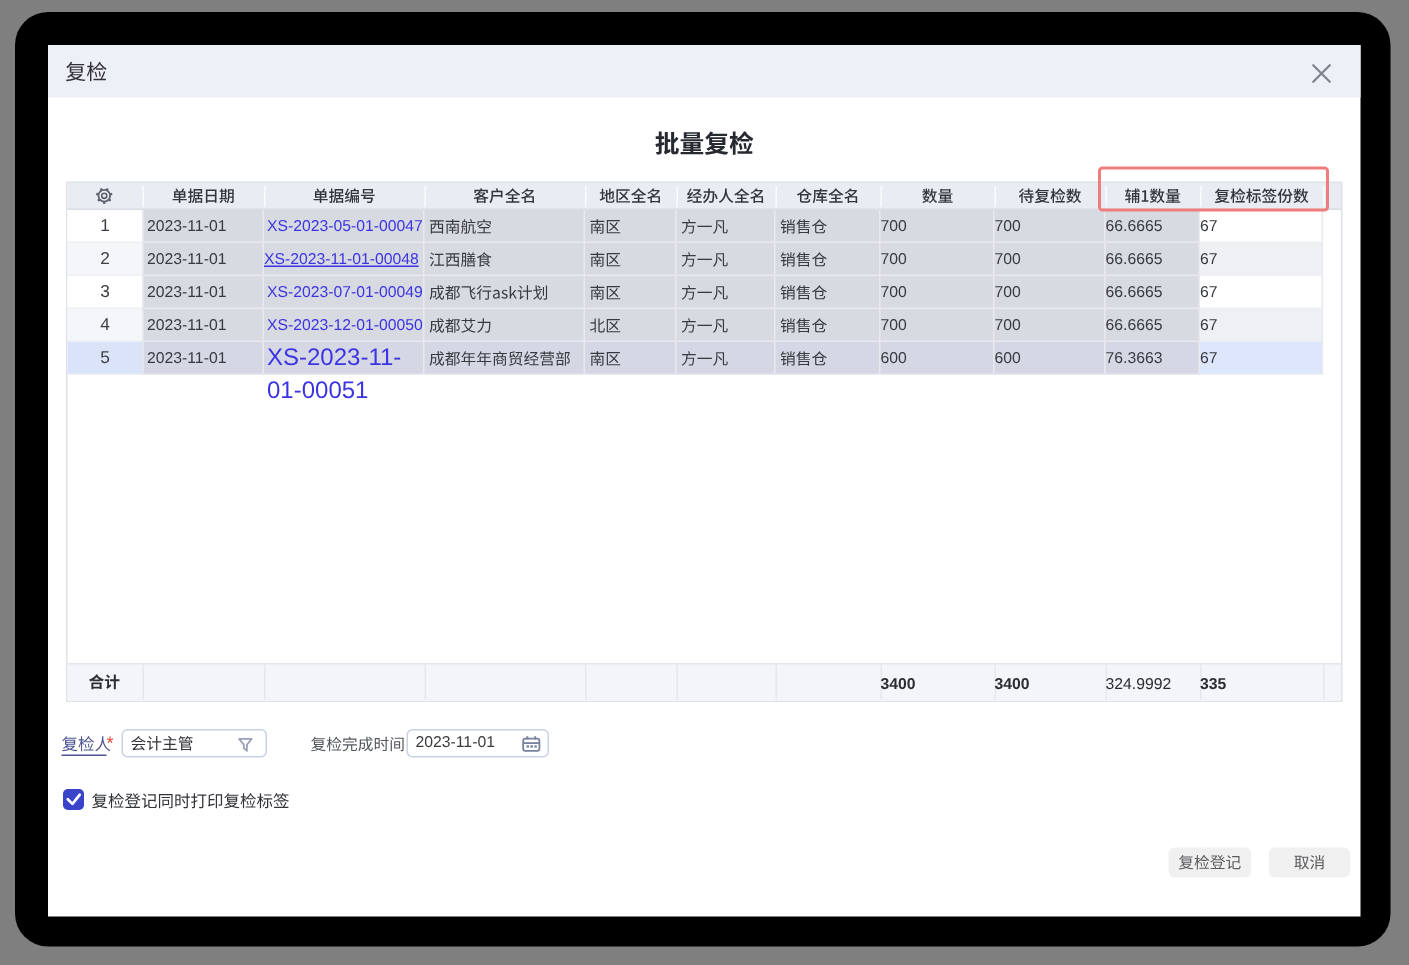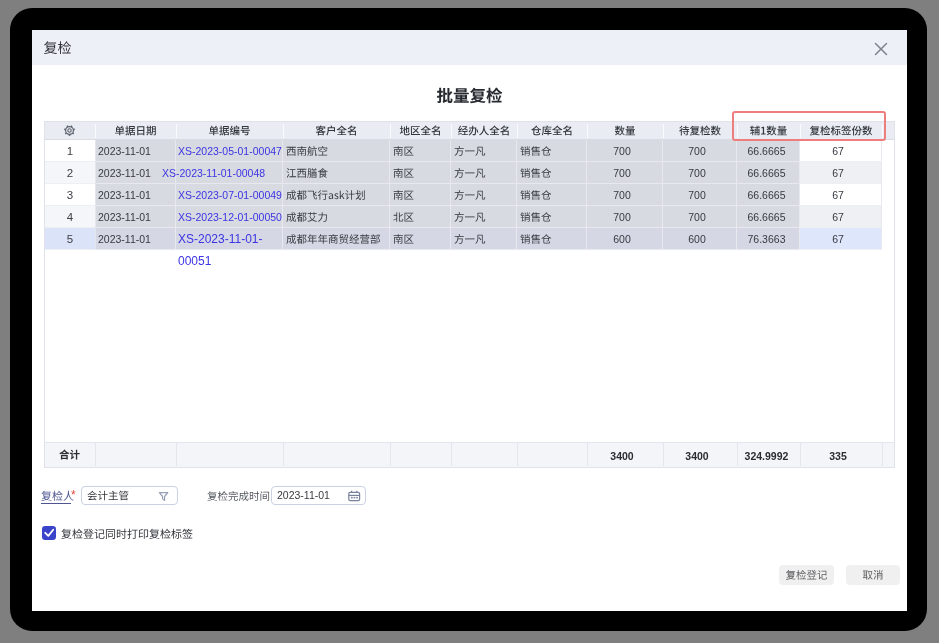--- a/index.html
+++ b/index.html
@@ -1,19 +1,19 @@
 <!DOCTYPE html>
 <html><head><meta charset="utf-8"><style>
 *{margin:0;padding:0;box-sizing:border-box;}
 html,body{width:939px;height:643px;overflow:hidden;background:#7f7f7f;
  font-family:"Liberation Sans",sans-serif;}
 #stage{position:relative;width:939px;height:643px;}
 .abs{position:absolute;}
 .lat{position:absolute;font-size:10.5px;color:#383a41;line-height:22px;height:22px;}
-.rt{text-align:center;}
+.rt{text-align:left;}
 .ct{text-align:center;}
 </style></head><body>
 <div id="stage">
     <div class="abs" style="left:10px;top:8px;width:917px;height:623px;background:#000;border-radius:22px;"></div>
     <div class="abs" style="left:32px;top:30px;width:875px;height:581px;background:#fff;"></div>
     <div class="abs" style="left:32px;top:30px;width:875px;height:35px;background:#edf0f6;"></div>
     <div class="abs" style="left:44px;top:121px;width:851px;height:347px;border:1px solid #dfe2ea;background:#fff;"></div>
     <div class="abs" style="left:45px;top:122px;width:849px;height:18px;background:#e9ecf3;"></div>
     <div class="abs" style="left:95px;top:124px;width:1px;height:14px;background:#fafbfd;"></div>
     <div class="abs" style="left:176px;top:124px;width:1px;height:14px;background:#fafbfd;"></div>
@@ -98,49 +98,49 @@
     <div class="abs" style="left:732px;top:111px;width:154px;height:30px;border:2px solid #ee7e7e;border-radius:3px;"></div>
     <div class="lat ct" style="left:45px;width:50px;top:140px;line-height:22px;height:22px;font-size:11.5px;color:#3c3d43;">1</div>
     <div class="lat" style="left:98px;width:78px;top:140px;line-height:22px;height:22px;font-size:10.5px;color:#383a41;">2023-11-01</div>
     <div class="lat" style="left:178px;width:104px;top:140px;line-height:22px;height:22px;font-size:10.5px;color:#3c34e3;">XS-2023-05-01-00047</div>
     <div class="lat rt" style="left:587px;width:70px;top:140px;line-height:22px;height:22px;font-size:10.5px;color:#383a41;">700</div>
     <div class="lat rt" style="left:663px;width:68px;top:140px;line-height:22px;height:22px;font-size:10.5px;color:#383a41;">700</div>
     <div class="lat rt" style="left:737px;width:59px;top:140px;line-height:22px;height:22px;font-size:10.5px;color:#383a41;">66.6665</div>
     <div class="lat rt" style="left:800px;width:76px;top:140px;line-height:22px;height:22px;font-size:10.5px;color:#383a41;">67</div>
     <div class="lat ct" style="left:45px;width:50px;top:162px;line-height:22px;height:22px;font-size:11.5px;color:#3c3d43;">2</div>
     <div class="lat" style="left:98px;width:78px;top:162px;line-height:22px;height:22px;font-size:10.5px;color:#383a41;">2023-11-01</div>
-    <div class="lat" style="left:162px;width:104px;top:162px;line-height:22px;height:22px;font-size:10.5px;color:#3c34e3;">XS-2023-11-01-00048</div>
+    <div class="lat" style="left:176px;width:104px;top:162px;line-height:22px;height:22px;font-size:10.5px;color:#3c34e3;text-decoration:underline;">XS-2023-11-01-00048</div>
     <div class="lat rt" style="left:587px;width:70px;top:162px;line-height:22px;height:22px;font-size:10.5px;color:#383a41;">700</div>
     <div class="lat rt" style="left:663px;width:68px;top:162px;line-height:22px;height:22px;font-size:10.5px;color:#383a41;">700</div>
     <div class="lat rt" style="left:737px;width:59px;top:162px;line-height:22px;height:22px;font-size:10.5px;color:#383a41;">66.6665</div>
     <div class="lat rt" style="left:800px;width:76px;top:162px;line-height:22px;height:22px;font-size:10.5px;color:#383a41;">67</div>
     <div class="lat ct" style="left:45px;width:50px;top:184px;line-height:22px;height:22px;font-size:11.5px;color:#3c3d43;">3</div>
     <div class="lat" style="left:98px;width:78px;top:184px;line-height:22px;height:22px;font-size:10.5px;color:#383a41;">2023-11-01</div>
     <div class="lat" style="left:178px;width:104px;top:184px;line-height:22px;height:22px;font-size:10.5px;color:#3c34e3;">XS-2023-07-01-00049</div>
     <div class="lat rt" style="left:587px;width:70px;top:184px;line-height:22px;height:22px;font-size:10.5px;color:#383a41;">700</div>
     <div class="lat rt" style="left:663px;width:68px;top:184px;line-height:22px;height:22px;font-size:10.5px;color:#383a41;">700</div>
     <div class="lat rt" style="left:737px;width:59px;top:184px;line-height:22px;height:22px;font-size:10.5px;color:#383a41;">66.6665</div>
     <div class="lat rt" style="left:800px;width:76px;top:184px;line-height:22px;height:22px;font-size:10.5px;color:#383a41;">67</div>
     <div class="lat ct" style="left:45px;width:50px;top:206px;line-height:22px;height:22px;font-size:11.5px;color:#3c3d43;">4</div>
     <div class="lat" style="left:98px;width:78px;top:206px;line-height:22px;height:22px;font-size:10.5px;color:#383a41;">2023-11-01</div>
     <div class="lat" style="left:178px;width:104px;top:206px;line-height:22px;height:22px;font-size:10.5px;color:#3c34e3;">XS-2023-12-01-00050</div>
     <div class="lat rt" style="left:587px;width:70px;top:206px;line-height:22px;height:22px;font-size:10.5px;color:#383a41;">700</div>
     <div class="lat rt" style="left:663px;width:68px;top:206px;line-height:22px;height:22px;font-size:10.5px;color:#383a41;">700</div>
     <div class="lat rt" style="left:737px;width:59px;top:206px;line-height:22px;height:22px;font-size:10.5px;color:#383a41;">66.6665</div>
     <div class="lat rt" style="left:800px;width:76px;top:206px;line-height:22px;height:22px;font-size:10.5px;color:#383a41;">67</div>
     <div class="lat ct" style="left:45px;width:50px;top:228px;line-height:22px;height:22px;font-size:11.5px;color:#3c3d43;">5</div>
     <div class="lat" style="left:98px;width:78px;top:228px;line-height:22px;height:22px;font-size:10.5px;color:#383a41;">2023-11-01</div>
-    <div class="lat" style="left:178px;width:104px;top:228px;line-height:22px;height:22px;font-size:12px;color:#3c34e3;">XS-2023-11-01-00051</div>
+    <div class="lat" style="left:178px;width:104px;top:228px;line-height:22px;height:22px;font-size:16px;color:#3c34e3;">XS-2023-11-01-00051</div>
     <div class="lat rt" style="left:587px;width:70px;top:228px;line-height:22px;height:22px;font-size:10.5px;color:#383a41;">600</div>
     <div class="lat rt" style="left:663px;width:68px;top:228px;line-height:22px;height:22px;font-size:10.5px;color:#383a41;">600</div>
     <div class="lat rt" style="left:737px;width:59px;top:228px;line-height:22px;height:22px;font-size:10.5px;color:#383a41;">76.3663</div>
     <div class="lat rt" style="left:800px;width:76px;top:228px;line-height:22px;height:22px;font-size:10.5px;color:#383a41;">67</div>
     <div class="lat rt" style="left:587px;width:70px;top:444px;line-height:24px;height:24px;font-size:10.5px;color:#2a2c31;font-weight:bold;">3400</div>
     <div class="lat rt" style="left:663px;width:68px;top:444px;line-height:24px;height:24px;font-size:10.5px;color:#2a2c31;font-weight:bold;">3400</div>
-    <div class="lat rt" style="left:737px;width:59px;top:444px;line-height:24px;height:24px;font-size:10.5px;color:#2a2c31;font-weight:bold;">324.9992</div>
+    <div class="lat rt" style="left:737px;width:59px;top:444px;line-height:24px;height:24px;font-size:10.5px;color:#2a2c31;font-weight:normal;">324.9992</div>
     <div class="lat rt" style="left:800px;width:76px;top:444px;line-height:24px;height:24px;font-size:10.5px;color:#2a2c31;font-weight:bold;">335</div>
     <div class="abs" style="left:41px;top:502.5px;width:30px;height:1px;background:#4d5490;"></div>
     <div class="abs" style="left:81px;top:486px;width:97px;height:19px;background:#fff;border:1px solid #c9d1e3;border-radius:4px;"></div>
     <div class="abs" style="left:271px;top:486px;width:95px;height:19px;background:#fff;border:1px solid #c9d1e3;border-radius:4px;"></div>
     <div class="lat" style="left:277px;width:70px;top:485px;line-height:21px;height:21px;font-size:10.5px;color:#3a3b40;">2023-11-01</div>
     <div class="abs" style="left:42px;top:525.8px;width:13.8px;height:13.8px;background:#3a44cb;border-radius:3.2px;"></div>
     <div class="abs" style="left:779px;top:565px;width:55px;height:20px;background:#f0f0f1;border-radius:4px;"></div>
     <div class="abs" style="left:846px;top:565px;width:54px;height:20px;background:#f0f0f1;border-radius:4px;"></div>
     <svg class="abs" style="left:0;top:0;" width="939" height="643">
       <defs>

